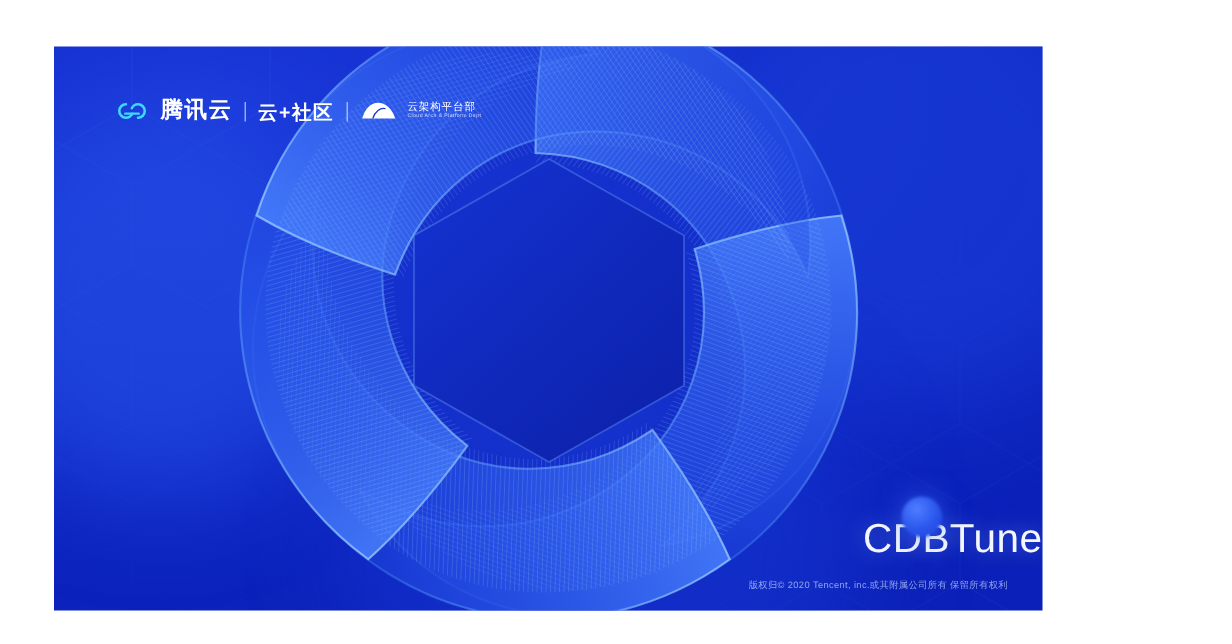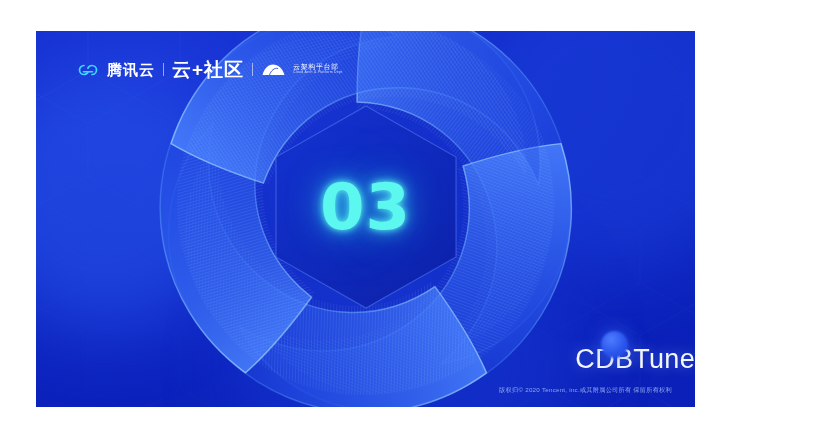--- a/index.html
+++ b/index.html
@@ -66,33 +66,33 @@
   
   .title{
     position:absolute;left:0;right:0;top:313px;text-align:right;
     font-size:27px;font-weight:400;color:#f2f6ff;letter-spacing:.3px;
     text-shadow:0 0 14px rgba(160,200,255,.45);
   }
 
   
   .logobar{
     position:absolute;left:41px;top:26px;height:24px;
-    display:flex;align-items:center;gap:8px;
+    display:flex;align-items:flex-end;gap:8px;
   }
   .tc-mark{width:22px;height:16px;flex:0 0 auto;}
   .tc-mark svg{width:100%;height:100%;display:block;}
   .tc-word{
     font-size:15px;font-weight:700;color:#ffffff;letter-spacing:1px;
     line-height:1;white-space:nowrap;
   }
   .divider{
     width:1px;height:13px;background:rgba(255,255,255,.55);flex:0 0 auto;
   }
   .community{
-    font-size:19px;font-weight:700;color:#ffffff;letter-spacing:1px;
+    font-size:13px;font-weight:700;color:#ffffff;letter-spacing:1px;
     line-height:1;white-space:nowrap;
   }
   .partner{display:flex;align-items:center;gap:5px;}
   .partner-mark{width:27px;height:15px;flex:0 0 auto;}
   .partner-mark svg{width:100%;height:100%;display:block;}
   .partner-text{display:flex;flex-direction:column;justify-content:center;gap:1px;}
   .partner-cn{font-size:7px;color:#ffffff;letter-spacing:.6px;line-height:1;white-space:nowrap;}
   .partner-en{font-size:3.4px;color:rgba(255,255,255,.8);letter-spacing:.3px;line-height:1;white-space:nowrap;}
 
   
@@ -217,23 +217,20 @@
         <defs>
           <linearGradient id="plateG" x1="0" y1="0" x2="0.8" y2="1">
             <stop offset="0%" stop-color="#1433d2"></stop>
             <stop offset="100%" stop-color="#0d22ac"></stop>
           </linearGradient>
         </defs>
         <path d="M94 2 L184 53 L184 153 L94 204 L4 153 L4 53 Z" fill="url(#plateG)" stroke="rgba(120,170,255,0.35)" stroke-width="1.2"></path>
       </svg>
     </div>
 
-    <div class="numwrap">
-      <div class="bignum">03</div>
-    </div>
 
     <div class="title">CDBTune</div>
 
     <div class="dot"></div>
 
     <div class="logobar">
 
       <span class="tc-mark">
         <svg viewBox="0 0 44 32" aria-hidden="true">
           <path d="M14 9 a9 9 0 1 0 0 18 a9 9 0 0 0 8.2-5.3" fill="none" stroke="#3fd6ff" stroke-width="3.4" stroke-linecap="round"></path>

